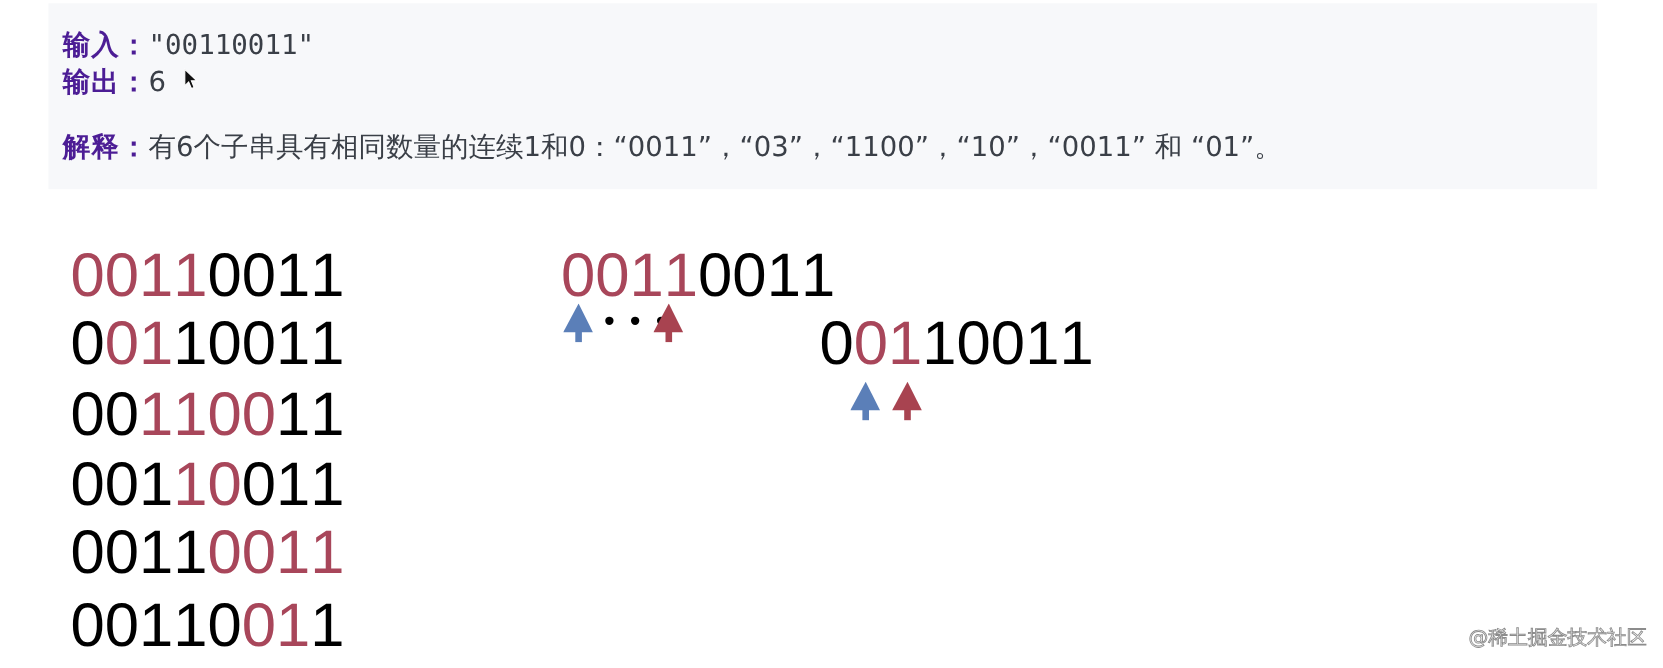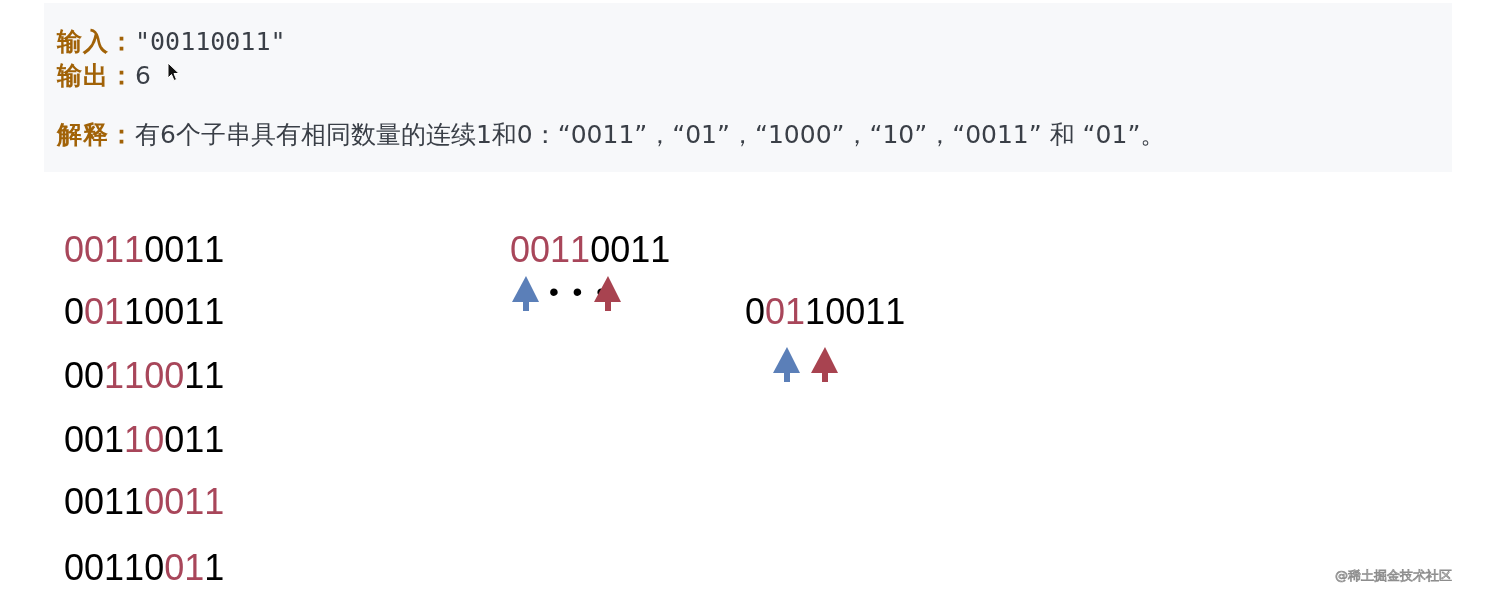--- a/index.html
+++ b/index.html
@@ -27,21 +27,21 @@
       left: 13px;
       height: 32px;
       line-height: 32px;
       font-size: 25px;
       color: #333840;
       white-space: nowrap;
     }
     .ex-label {
       font-family: "DejaVu Sans", sans-serif;
       font-weight: bold;
-      color: #a16207;
+      color: #4c1d95;
       letter-spacing: 1px;
     }
     .ex-mono {
       font-family: "DejaVu Sans Mono", monospace;
       color: #3a3f47;
     }
     .ex-text {
       font-family: "DejaVu Sans", sans-serif;
       color: #3a3f47;
     }
@@ -53,21 +53,21 @@
       position: absolute;
       left: 167px;
       top: 62px;
       width: 14px;
       height: 20px;
     }
 
     .bin-row {
       position: absolute;
       font-family: "Liberation Sans", sans-serif;
-      font-size: 36px;
+      font-size: 56px;
       line-height: 56px;
       color: #000000;
       letter-spacing: 0px;
       white-space: nowrap;
       text-decoration: underline;
     }
     .bin-row .d { display: inline-block; }
     .hl { color: #a8465a; }
 
     .arrow {
@@ -81,38 +81,38 @@
       font-size: 28px;
       color: #000;
       letter-spacing: 3px;
       line-height: 20px;
     }
     .watermark {
       position: absolute;
       left: 1335px;
       top: 567px;
       font-family: "DejaVu Sans", sans-serif;
-      font-size: 13px;
+      font-size: 18px;
       color: #ffffff;
       -webkit-text-stroke: 0.8px #8c8c8c;
       white-space: nowrap;
     }
   </style>
 </head>
 <body>
 
 <div class="example-box">
   <div class="ex-line line-input">
     <span class="ex-label">输入：</span><span class="ex-mono">"00110011"</span>
   </div>
   <div class="ex-line line-output">
     <span class="ex-label">输出：</span><span class="ex-text">6</span>
   </div>
   <div class="ex-line line-explain">
-    <span class="ex-label">解释：</span><span class="ex-text">有6个子串具有相同数量的连续1和0：“0011”，“01”，“1000”，“10”，“0011” 和 “01”。</span>
+    <span class="ex-label">解释：</span><span class="ex-text">有6个子串具有相同数量的连续1和0：“0011”，“03”，“1100”，“10”，“0011” 和 “01”。</span>
   </div>
 </div>
 
 <svg class="cursor-icon" viewBox="0 0 14 20">
   <path d="M1 1 L1 16 L4.5 12.5 L7 18.5 L9.5 17.5 L7 11.5 L12 11.5 Z" fill="#111" stroke="#fff" stroke-width="1"></path>
 </svg>
 
 <div id="substring-list">
     <div class="bin-row" style="left: 64px; top: 222px;"><span class="d hl">0</span><span class="d hl">0</span><span class="d hl">1</span><span class="d hl">1</span><span class="d">0</span><span class="d">0</span><span class="d">1</span><span class="d">1</span></div>
     <div class="bin-row" style="left: 64px; top: 284px;"><span class="d">0</span><span class="d hl">0</span><span class="d hl">1</span><span class="d">1</span><span class="d">0</span><span class="d">0</span><span class="d">1</span><span class="d">1</span></div>

